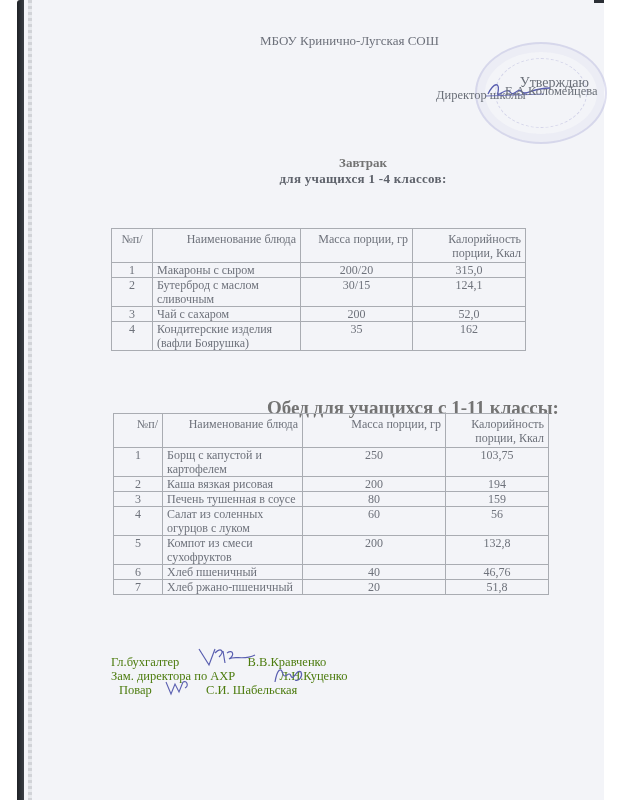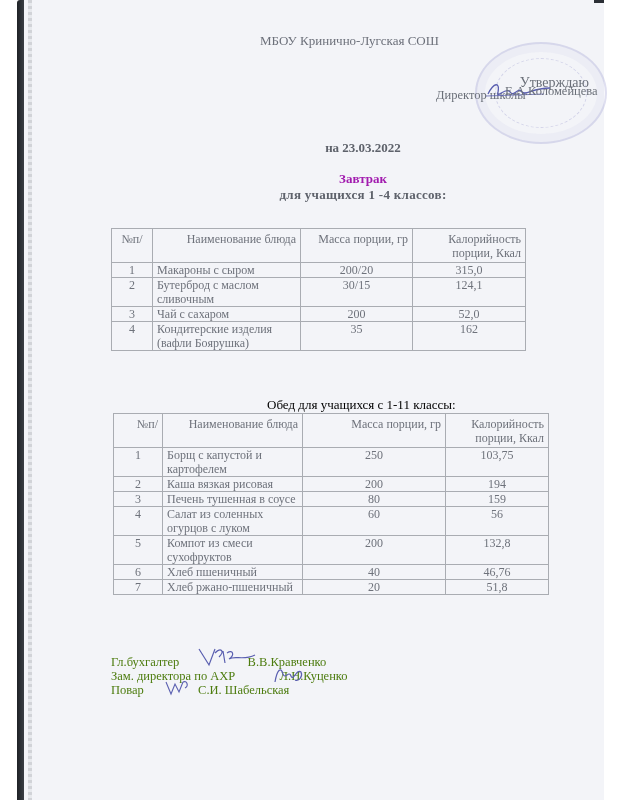--- a/index.html
+++ b/index.html
@@ -47,42 +47,42 @@
     border-radius: 50%; border: 1px dashed rgba(140,140,200,0.3);
   }
   .approve { right: 15px; top: 75px; font-size: 14px; color: #6a6f78; text-align: right; }
   .director { left: 404px; top: 88px; font-size: 12.5px; }
   .director-name { left: 473px; top: 84px; font-size: 12.5px; }
   .sig { position: absolute; }
 
   .title-block { position: absolute; left: 200px; top: 140px; width: 262px; text-align: center; }
   .title-block .t1 { font-weight: bold; font-size: 13px; color: #5e626b; line-height: 16px; }
   .title-block .t2 { font-weight: bold; font-size: 13px; color: #5e626b; line-height: 16px; }
-  .title-block .t3 { font-weight: bold; font-size: 13px; color: #a21caf; line-height: 16px; margin-top: 15px; }
+  .title-block .t3 { font-weight: bold; font-size: 13px; color: #737373; line-height: 16px; margin-top: 15px; }
   .title-block .t4 { font-weight: bold; font-size: 13px; color: #5e626b; line-height: 16px; letter-spacing: 0.3px; text-align: center; }
 
   table.menu {
     position: absolute; border-collapse: collapse; table-layout: fixed;
     font-size: 12px; color: #6e727b;
   }
   table.menu th, table.menu td {
     border: 1px solid #a9acb2; padding: 0 4px; vertical-align: top;
     font-weight: normal; line-height: 14px;
   }
   table.menu th { padding-top: 3px; padding-bottom: 2px; }
   table.menu td.c { text-align: center; }
   table.menu th.c { text-align: right; }
   #t1 { left: 79px; top: 228px; width: 414px; }
   #t2 { left: 81px; top: 413px; width: 435px; }
-  .lunch-title { left: 235px; top: 397px; font-weight: normal; font-size: 13px; color: #000000; }
+  .lunch-title { left: 235px; top: 397px; font-weight: bold; font-size: 19px; color: #737373; }
 
   .sign-row { position: absolute; font-size: 12.5px; color: #4d7c0f; white-space: nowrap; }
   .sign-1 { left: 79px; top: 655px; }
   .sign-2 { left: 79px; top: 669px; }
-  .sign-3 { left: 79px; top: 683px; }
+  .sign-3 { left: 87px; top: 683px; }
 </style>
 </head>
 <body>
 
 <div class="scan-edge-left"></div>
 <div class="scan-shadow"></div>
 <div class="scan-edge-right"></div>
 
 <div class="page">
 
@@ -92,21 +92,20 @@
 
   <div class="abs approve">Утверждаю</div>
   <div class="abs director">Директор школы</div>
   <svg class="sig" style="left:452px;top:80px" width="70" height="22" viewBox="0 0 70 22">
     <path d="M4 14 C10 2, 16 2, 14 12 C12 20, 22 6, 26 12 C30 18, 34 6, 38 12 C42 16, 48 8, 66 8" fill="none" stroke="#5a5fb0" stroke-width="1.3"></path>
     <path d="M2 16 L60 14" fill="none" stroke="#5a5fb0" stroke-width="0.8"></path>
   </svg>
   <div class="abs director-name">Е.А.Коломейцева</div>
 
   <div class="title-block">
-    <div class="t2">на 23.03.2022</div>
     <div class="t3">Завтрак</div>
     <div class="t4">для учащихся 1 -4 классов:</div>
   </div>
 
   <table class="menu" id="t1">
     <colgroup>
         <col style="width:41px">
         <col style="width:148px">
         <col style="width:112px">
         <col style="width:113px">

